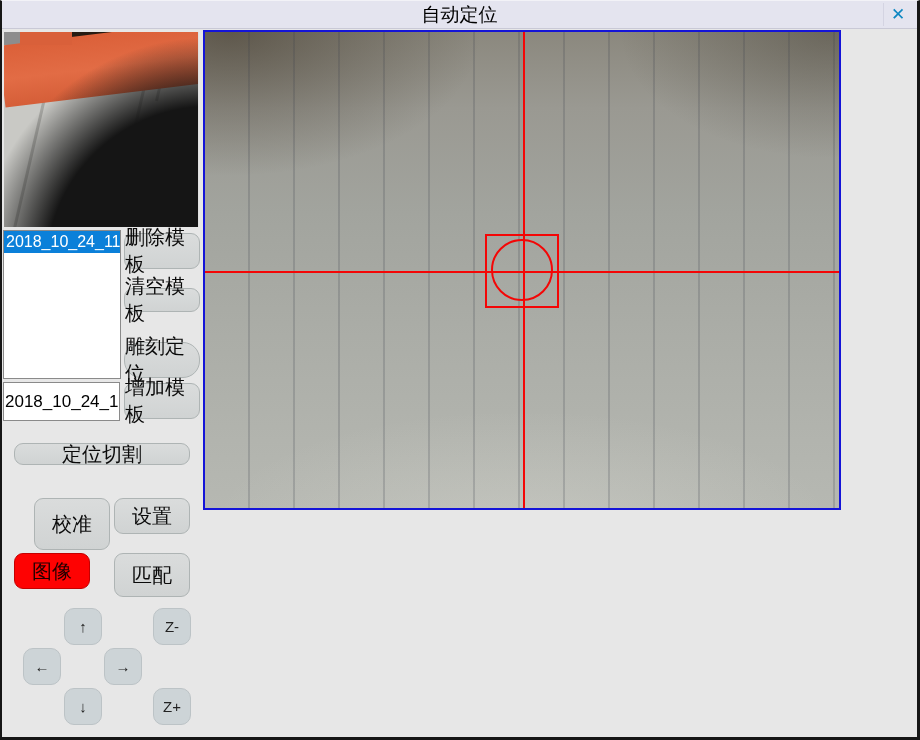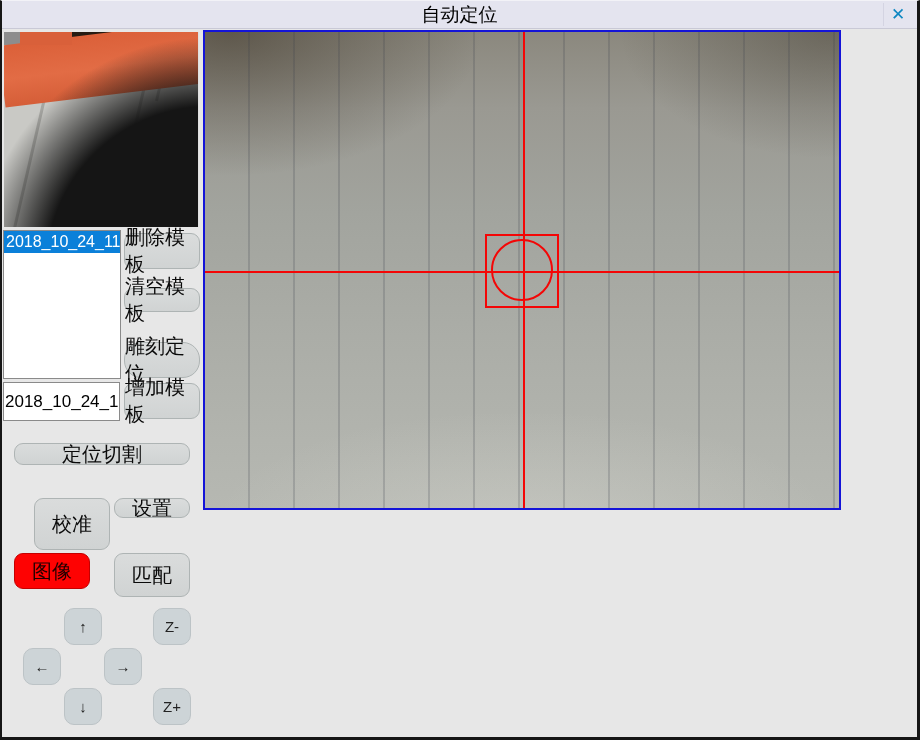--- a/index.html
+++ b/index.html
@@ -48,21 +48,21 @@
     font-size:20px; color:#0a0a0a; cursor:pointer; }
   .btn-red { background:#fe0202; border:1px solid #c40000; color:#200000; }
   .jog { width:38px; height:37px; border-radius:10px; font-size:15px; background:#cdd4d7; border:1px solid #bcc3c6; color:#222; }
 
   .b-del   { left:122px; top:232px; width:76px; height:36px; }
   .b-clear { left:122px; top:287px; width:76px; height:24px; }
   .b-eng   { left:122px; top:341px; width:76px; height:36px;border-radius:17px; }
   .b-add   { left:122px; top:382px; width:76px; height:36px; }
   .b-cut   { left:12px;  top:442px; width:176px; height:22px; }
   .b-cal   { left:12px;  top:497px; width:76px; height:52px;margin-left:20px; }
-  .b-set   { left:112px; top:497px; width:76px; height:20px; }
+  .b-set   { left:112px; top:497px; width:76px; height:36px; }
   .b-img   { left:12px;  top:552px; width:76px; height:36px; }
   .b-match { left:112px; top:552px; width:76px; height:44px; }
   .b-up    { left:62px;  top:607px; }
   .b-zm    { left:151px; top:607px; }
   .b-left  { left:21px;  top:647px; }
   .b-right { left:102px; top:647px; }
   .b-down  { left:62px;  top:687px; }
   .b-zp    { left:151px; top:687px; }
 
   

